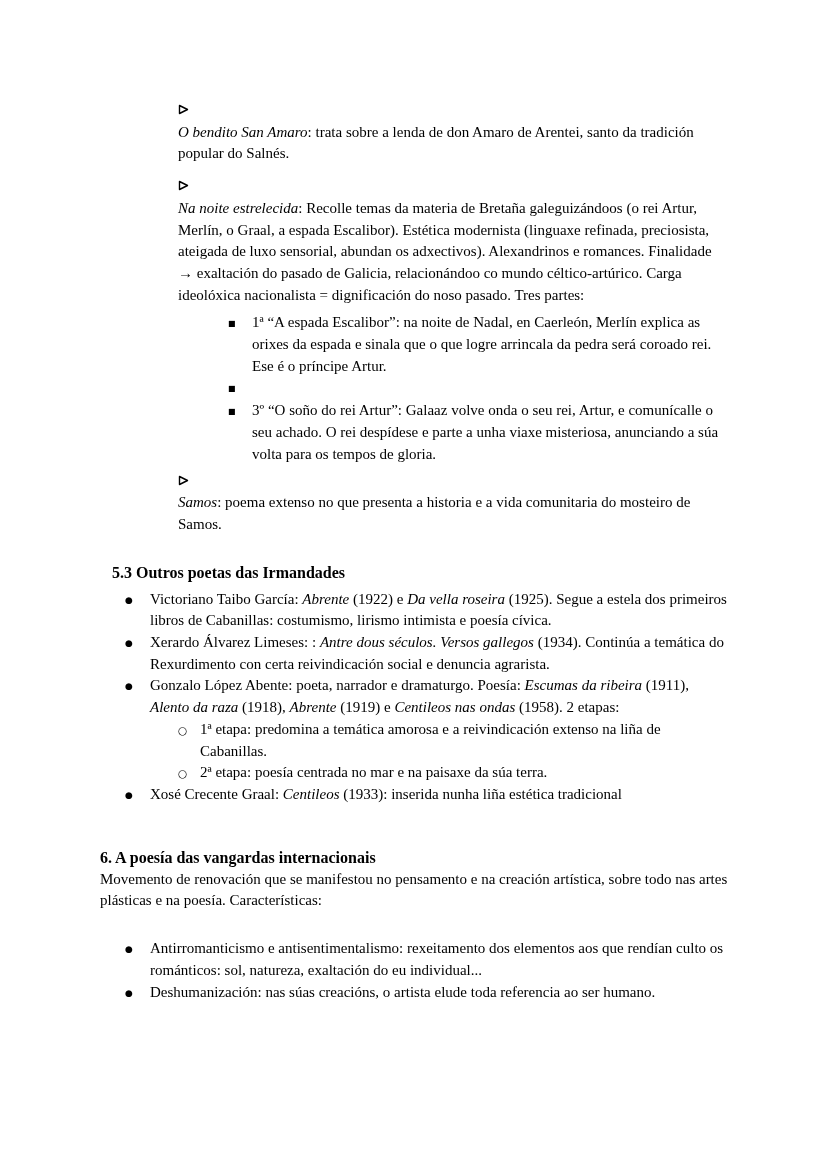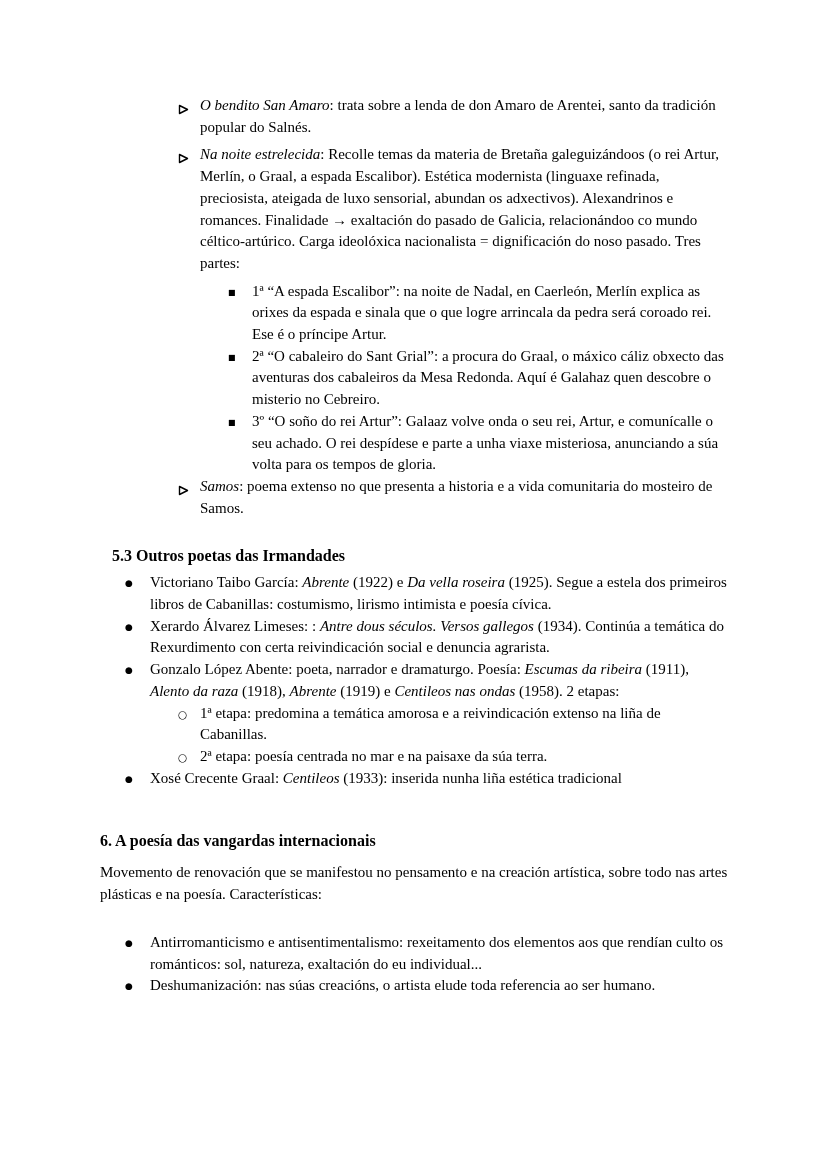--- a/index.html
+++ b/index.html
@@ -19,25 +19,25 @@
   .li{display:flex;align-items:flex-start;}
   .li>.txt{flex:1;min-width:0;}
   .marker{flex:none;font-family:"DejaVu Sans",sans-serif;line-height:21.7px;text-align:left;}
   .lvl1{padding-left:25px;} .lvl1>.marker{width:25px;}
   .lvl2{padding-left:78px;} .lvl2>.marker{width:22px;}
   .lvl3{padding-left:128px;} .lvl3>.marker{width:24px;}
   .m-disc{font-size:9px;line-height:22.5px;}
   .m-circle{font-size:10.5px;line-height:22px;}
   .m-square{font-size:8px;line-height:23px;}
   .m-arrow{padding-top:5px;}
-  .works>.lvl2{margin-bottom:6px;}
+  .works>.lvl2{margin-bottom:6px;flex-direction:column;}
   .it{font-style:italic;}
   h2{font-size:16px;font-weight:700;line-height:22px;}
   .h-poets{margin:26px 0 5px 12px;}
-  .h-vang{margin:40px 0 10px 0;}
+  .h-vang{margin:40px 0 0 0;}
   .vang-list{margin-top:26px;}
 </style>
 </head>
 <body>
 
 <div class="page">
 
   <div class="works">
 
     <div class="li lvl2">
@@ -54,21 +54,20 @@
       <div class="txt"><span class="it">Na noite estrelecida</span><span>: Recolle temas da materia de Bretaña galeguizándoos (o rei Artur, Merlín, o Graal, a espada Escalibor). Estética modernista (linguaxe refinada, preciosista, ateigada de luxo sensorial, abundan os adxectivos). Alexandrinos e romances. Finalidade → exaltación do pasado de Galicia, relacionándoo co mundo céltico-artúrico. Carga ideolóxica nacionalista = dignificación do noso pasado. Tres partes:</span></div>
     </div>
 
     <div class="li lvl3">
       <span class="marker m-square">■</span>
       <div class="txt"><span>1ª “A espada Escalibor”: na noite de Nadal, en Caerleón, Merlín explica as orixes da espada e sinala que o que logre arrincala da pedra será coroado rei. Ese é o príncipe Artur.</span></div>
     </div>
 
     <div class="li lvl3">
       <span class="marker m-square">■</span>
-      <div class="txt"><span>2ª “O cabaleiro do Sant Grial”: a procura do Graal, o máxico cáliz obxecto das aventuras dos cabaleiros da Mesa Redonda. Aquí é Galahaz quen descobre o misterio no Cebreiro.</span></div>
     </div>
 
     <div class="li lvl3">
       <span class="marker m-square">■</span>
       <div class="txt"><span>3º “O soño do rei Artur”: Galaaz volve onda o seu rei, Artur, e comunícalle o seu achado. O rei despídese e parte a unha viaxe misteriosa, anunciando a súa volta para os tempos de gloria.</span></div>
     </div>
 
     <div class="li lvl2">
       <span class="marker m-arrow"><svg width="11" height="11" viewBox="0 0 11 11">
             <path d="M1.5 1.5 L9.5 5.5 L1.5 9.5 Z" fill="none" stroke="#000" stroke-width="1.4" stroke-linejoin="round"></path>

